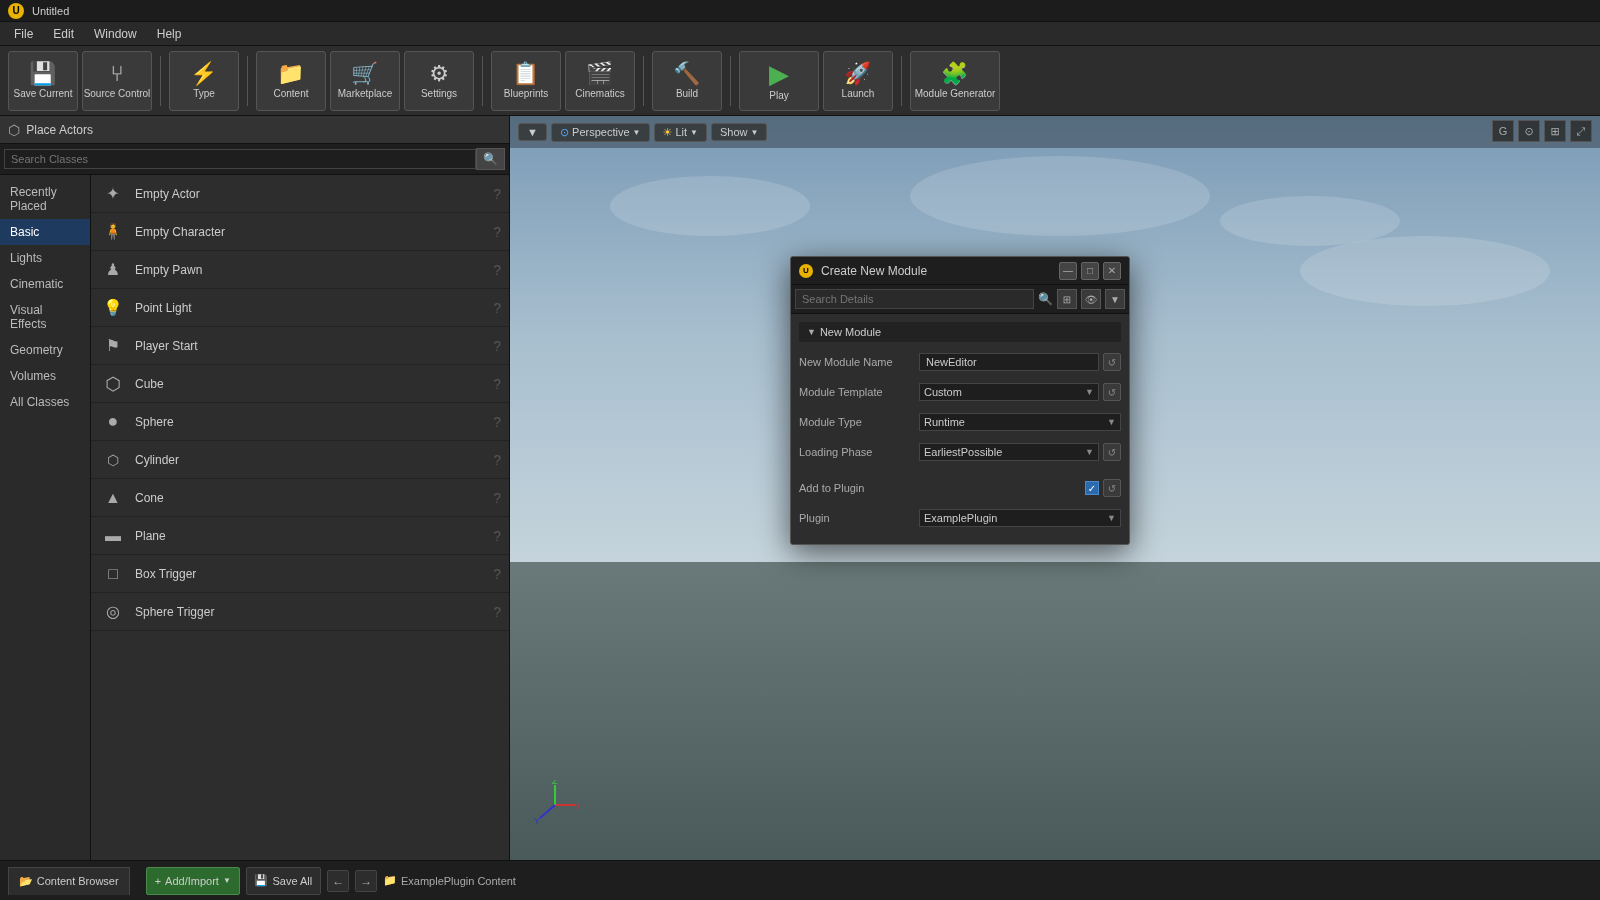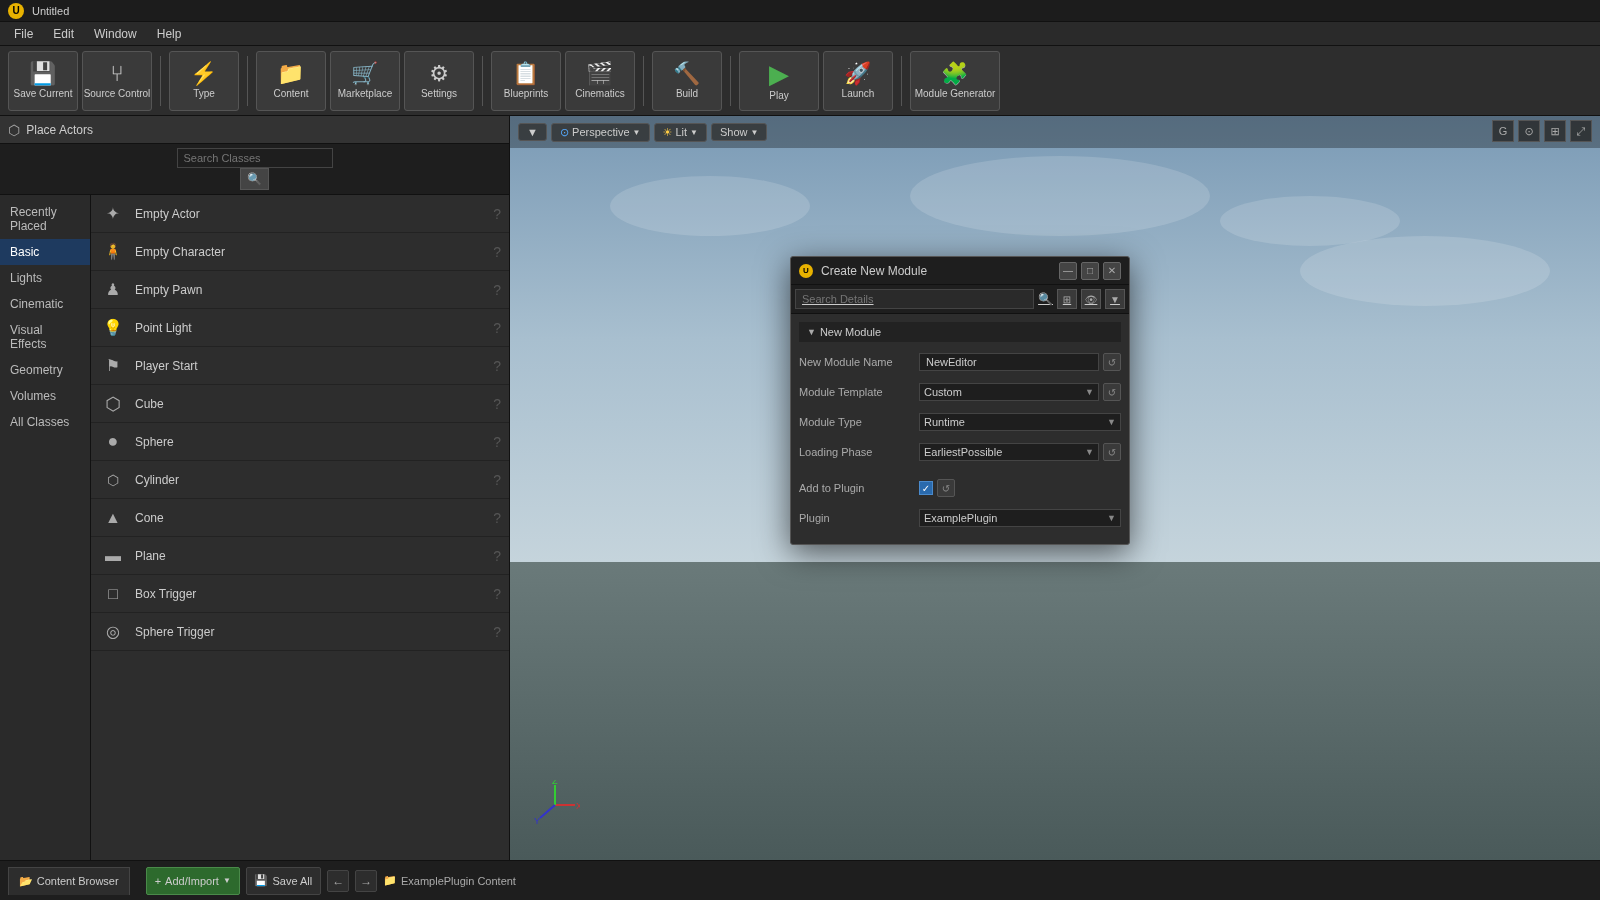--- a/index.html
+++ b/index.html
@@ -123,21 +123,20 @@
       font-size: 14px;
     }
 
     
     #search-bar {
       display: flex;
       align-items: center;
       background: #1e1e1e;
       border-bottom: 1px solid #111;
       padding: 4px;
-      flex-direction: column;
     }
     #search-bar input {
       flex: 1;
       background: #1e1e1e;
       border: 1px solid #444;
       color: #ccc;
       padding: 3px 6px;
       font-size: 11px;
       outline: none;
     }
@@ -343,21 +342,20 @@
     }
 
     
     #dialog-search {
       display: flex;
       align-items: center;
       background: #1e1e1e;
       border-bottom: 1px solid #111;
       padding: 4px;
       gap: 4px;
-      text-decoration: underline;
     }
     #dialog-search input {
       flex: 1;
       background: #2a2a2a;
       border: 1px solid #444;
       color: #ccc;
       padding: 3px 6px;
       font-size: 11px;
       outline: none;
     }
@@ -404,20 +402,21 @@
       width: 120px;
       font-size: 11px;
       color: #aaa;
       flex-shrink: 0;
     }
     .form-value {
       flex: 1;
       display: flex;
       align-items: center;
       gap: 4px;
+      justify-content: flex-end;
     }
     .form-input {
       background: #1e1e1e;
       border: 1px solid #444;
       color: #ccc;
       padding: 2px 6px;
       font-size: 11px;
       flex: 1;
       outline: none;
     }

